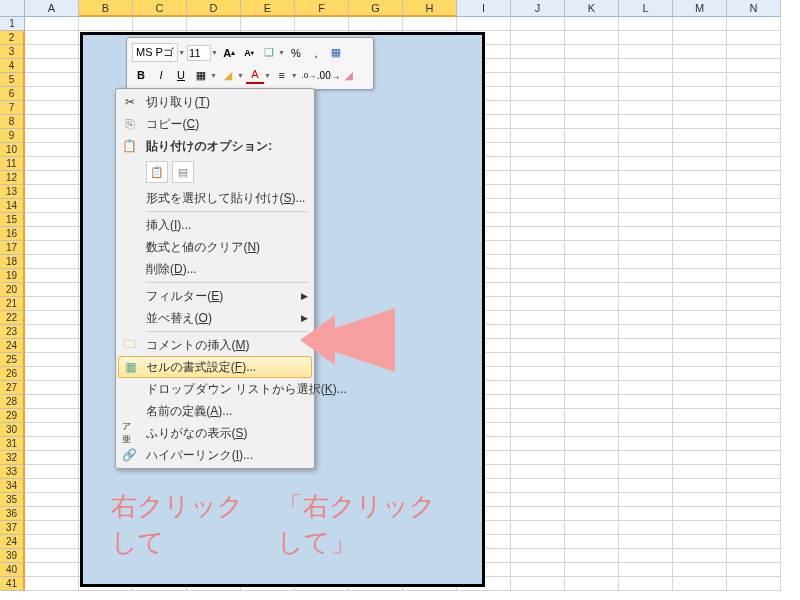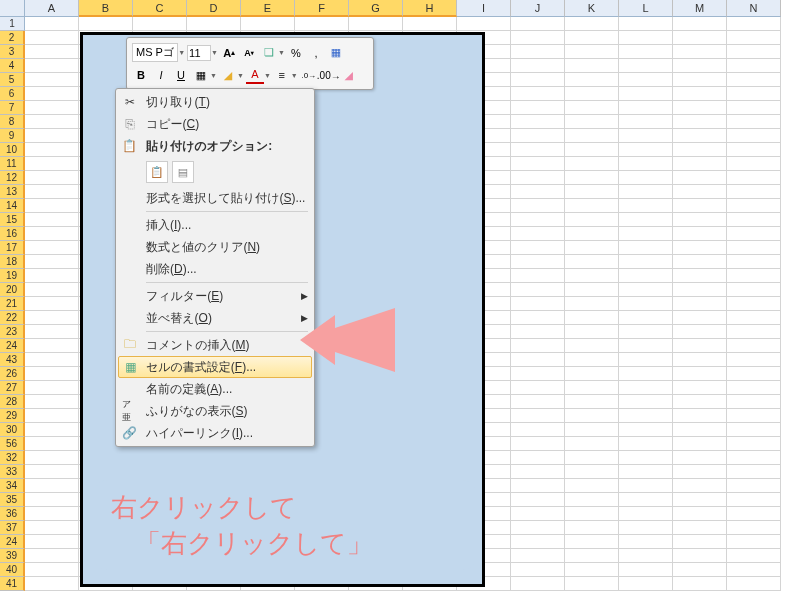--- a/index.html
+++ b/index.html
@@ -36,21 +36,21 @@
 .cm-sep { height: 1px; background: #d0d0d0; margin: 2px 4px 2px 28px; }
 .cm-label { white-space: nowrap; }
 .cm-paste-opts { padding: 4px 4px 4px 28px; display: flex; gap: 4px; }
 .cm-paste-btn { width: 22px; height: 22px; border: 1px solid #ccc; background: #fff; display: flex; align-items: center; justify-content: center; }
 
 
 .arrow { position: absolute; left: 300px; top: 300px; z-index: 20; }
 .arrow svg { width: 100px; height: 80px; }
 
 
-.caption { position: absolute; left: 95px; top: 480px; width: 380px; height: 90px; background: #c2d8ed; border-radius: 12px; z-index: 20; display: flex; flex-direction: column; justify-content: center; padding: 8px 16px; }
+.caption { position: absolute; left: 95px; top: 480px; width: 380px; height: 90px; background: #c2d8ed; border-radius: 12px; z-index: 20; display: flex; flex-direction: row; justify-content: center; padding: 8px 16px; }
 .caption-line { color: #f08080; font-size: 26px; font-weight: normal; line-height: 1.4; }
 
 u { text-decoration: underline; }
 </style>
 </head>
 <body>
 
 <div class="sheet">
   <div class="col-headers">
     <div class="corner"></div>
@@ -472,21 +472,21 @@
         <div class="cell"></div>
         <div class="cell"></div>
         <div class="cell"></div>
         <div class="cell"></div>
         <div class="cell"></div>
         <div class="cell"></div>
         <div class="cell"></div>
         <div class="cell"></div>
       </div>
       <div class="row">
-        <div class="row-h sel">43</div>
+        <div class="row-h sel">25</div>
         <div class="cell"></div>
         <div class="cell"></div>
         <div class="cell"></div>
         <div class="cell"></div>
         <div class="cell"></div>
         <div class="cell"></div>
         <div class="cell"></div>
         <div class="cell"></div>
         <div class="cell"></div>
         <div class="cell"></div>
@@ -574,21 +574,21 @@
         <div class="cell"></div>
         <div class="cell"></div>
         <div class="cell"></div>
         <div class="cell"></div>
         <div class="cell"></div>
         <div class="cell"></div>
         <div class="cell"></div>
         <div class="cell"></div>
       </div>
       <div class="row">
-        <div class="row-h sel">56</div>
+        <div class="row-h sel">31</div>
         <div class="cell"></div>
         <div class="cell"></div>
         <div class="cell"></div>
         <div class="cell"></div>
         <div class="cell"></div>
         <div class="cell"></div>
         <div class="cell"></div>
         <div class="cell"></div>
         <div class="cell"></div>
         <div class="cell"></div>
@@ -846,20 +846,23 @@
   <div class="cm-sep"></div>
   <div class="cm-item">
     <span class="cm-icon" style="color:#c90;">🗀</span>
     <span class="cm-label">コメントの挿入(<u>M</u>)</span>
   </div>
   <div class="cm-item highlighted">
     <span class="cm-icon" style="color:#5a8;">▦</span>
     <span class="cm-label">セルの書式設定(<u>F</u>)...</span>
   </div>
   <div class="cm-item">
+    <span class="cm-label">ドロップダウン リストから選択(<u>K</u>)...</span>
+  </div>
+  <div class="cm-item">
     <span class="cm-label">名前の定義(<u>A</u>)...</span>
   </div>
   <div class="cm-item">
     <span class="cm-icon" style="font-size:9px;">ア亜</span>
     <span class="cm-label">ふりがなの表示(<u>S</u>)</span>
   </div>
   <div class="cm-item">
     <span class="cm-icon" style="color:#36c;">🔗</span>
     <span class="cm-label">ハイパーリンク(<u>I</u>)...</span>
   </div>

